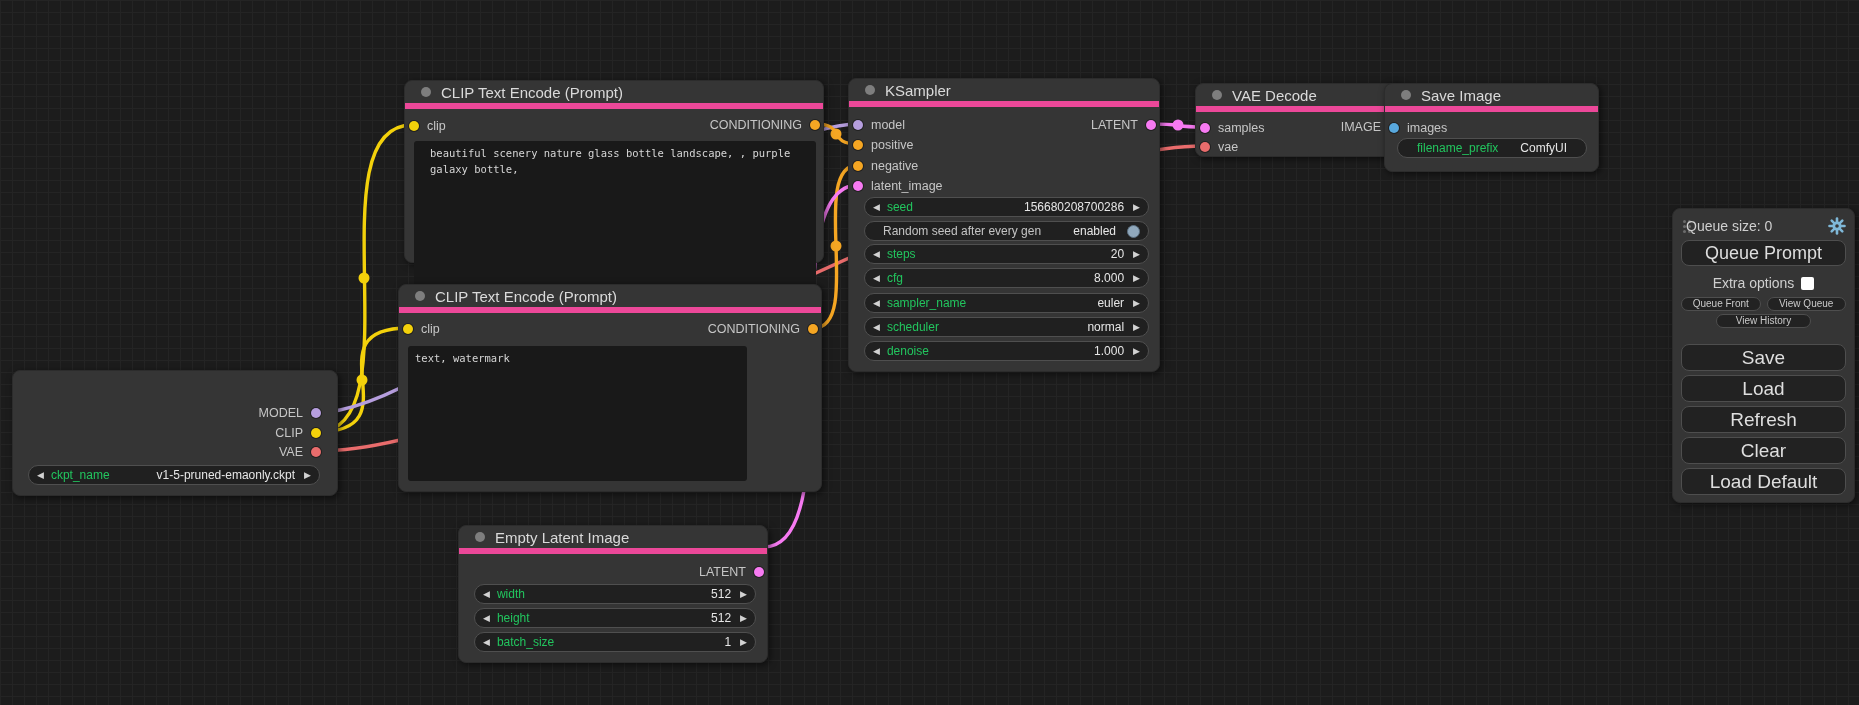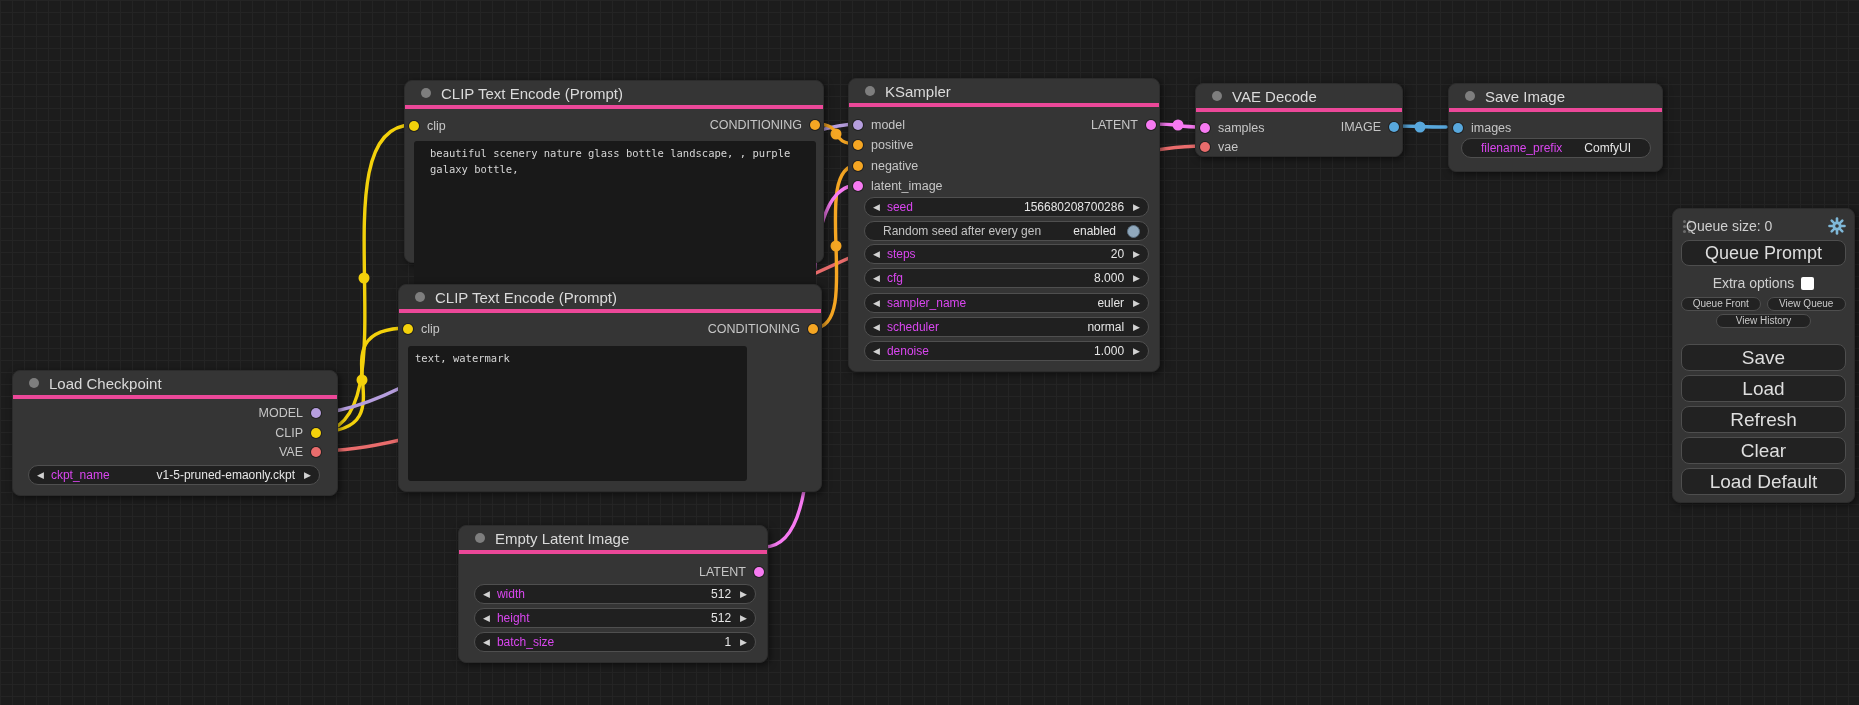--- a/index.html
+++ b/index.html
@@ -21,21 +21,21 @@
     position:absolute; z-index:2;
     background:#353535;
     border:1px solid #2c2c2c;
     border-radius:8px;
     box-shadow:2px 2px 7px rgba(0,0,0,.55);
   }
   .ntitle {
     position:absolute; top:0; left:0; right:0; height:28px;
     display:flex; align-items:center; gap:10px;
     padding-left:16px; font-size:15px; color:#dadada;
-    border-bottom:4px solid #ec4899;
+    border-bottom:6px solid #ec4899;
   }
   .tdot { width:10px; height:10px; border-radius:50%; background:#7e7e7e; flex:0 0 auto; }
 
   .port { position:absolute; height:16px; display:flex; align-items:center; gap:8px;
           font-size:12.5px; color:#c6c6c6; white-space:nowrap; }
   .port.in  { left:4px; }
   .port.out { right:3px; flex-direction:row-reverse; }
   .port.out-far { right:16px; }
   .pdot { width:10px; height:10px; border-radius:50%; flex:0 0 auto;
           box-shadow:0 0 0 1px rgba(0,0,0,.4); }
@@ -48,21 +48,21 @@
     font-size:10.5px; line-height:1.5; color:#d6d6d6; white-space:pre-wrap;
     overflow:hidden;
   }
   .widget {
     position:absolute; height:20px; border-radius:10px;
     background:#202020; border:1px solid #4f4f4f;
     display:flex; align-items:center; gap:7px;
     padding:0 8px; font-size:12px; white-space:nowrap;
   }
   .warr { font-size:9px; color:#d2d2d2; flex:0 0 auto; }
-  .wlabel { color:#d946ef; }
+  .wlabel { color:#22c55e; }
   .wvalue { color:#e6e6e6; margin-left:auto; }
   .widget .warr:last-child { margin-left:2px; }
   .toggle-dot { width:13px; height:13px; border-radius:50%; background:#90a8bc;
                 border:1px solid #5d7284; flex:0 0 auto; margin-left:4px; }
   .widget.center { justify-content:space-around; gap:0; }
   .widget.center .wvalue { margin-left:0; }
 
   .panel {
     position:absolute; left:1672px; top:208px; width:183px; height:295px; z-index:3;
     background:#353535; border:1px solid #2c2c2c; border-radius:8px;
@@ -109,24 +109,20 @@
   <circle cx="586" cy="268" r="5.5" fill="#b69ede"></circle>
   <circle cx="760" cy="298" r="5.5" fill="#e96c6c"></circle>
   <circle cx="836" cy="134" r="5.5" fill="#f5a623"></circle>
   <circle cx="836" cy="246" r="5.5" fill="#f5a623"></circle>
   <circle cx="811" cy="366" r="5.5" fill="#f77af2"></circle>
   <circle cx="1178" cy="125" r="5.5" fill="#f77af2"></circle>
   <circle cx="1420" cy="127" r="5.5" fill="#58a8dd"></circle>
 </svg>
 
 <div class="node" style="left:12px; top:370px; width:326px; height:126px;">
-  <div class="ntitle">
-    <span class="tdot"></span>
-    <span>Load Checkpoint</span>
-  </div>
   <div class="port out out-far" style="top:34px">
     <span class="pdot c-model"></span>
     <span>MODEL</span>
   </div>
   <div class="port out out-far" style="top:54px">
     <span class="pdot c-clip"></span>
     <span>CLIP</span>
   </div>
   <div class="port out out-far" style="top:73px">
     <span class="pdot c-vae"></span>
@@ -252,21 +248,21 @@
   <div class="port in" style="top:55px">
     <span class="pdot c-vae"></span>
     <span>vae</span>
   </div>
   <div class="port out" style="top:35px">
     <span class="pdot c-image"></span>
     <span>IMAGE</span>
   </div>
 </div>
 
-<div class="node" style="left:1448px; top:83px; width:215px; height:89px;">
+<div class="node" style="left:1384px; top:83px; width:215px; height:89px;">
   <div class="ntitle">
     <span class="tdot"></span>
     <span>Save Image</span>
   </div>
   <div class="port in" style="top:36px">
     <span class="pdot c-image"></span>
     <span>images</span>
   </div>
   <div class="widget center" style="left:12px; top:54px; width:190px;">
     <span class="wlabel">filename_prefix</span>

